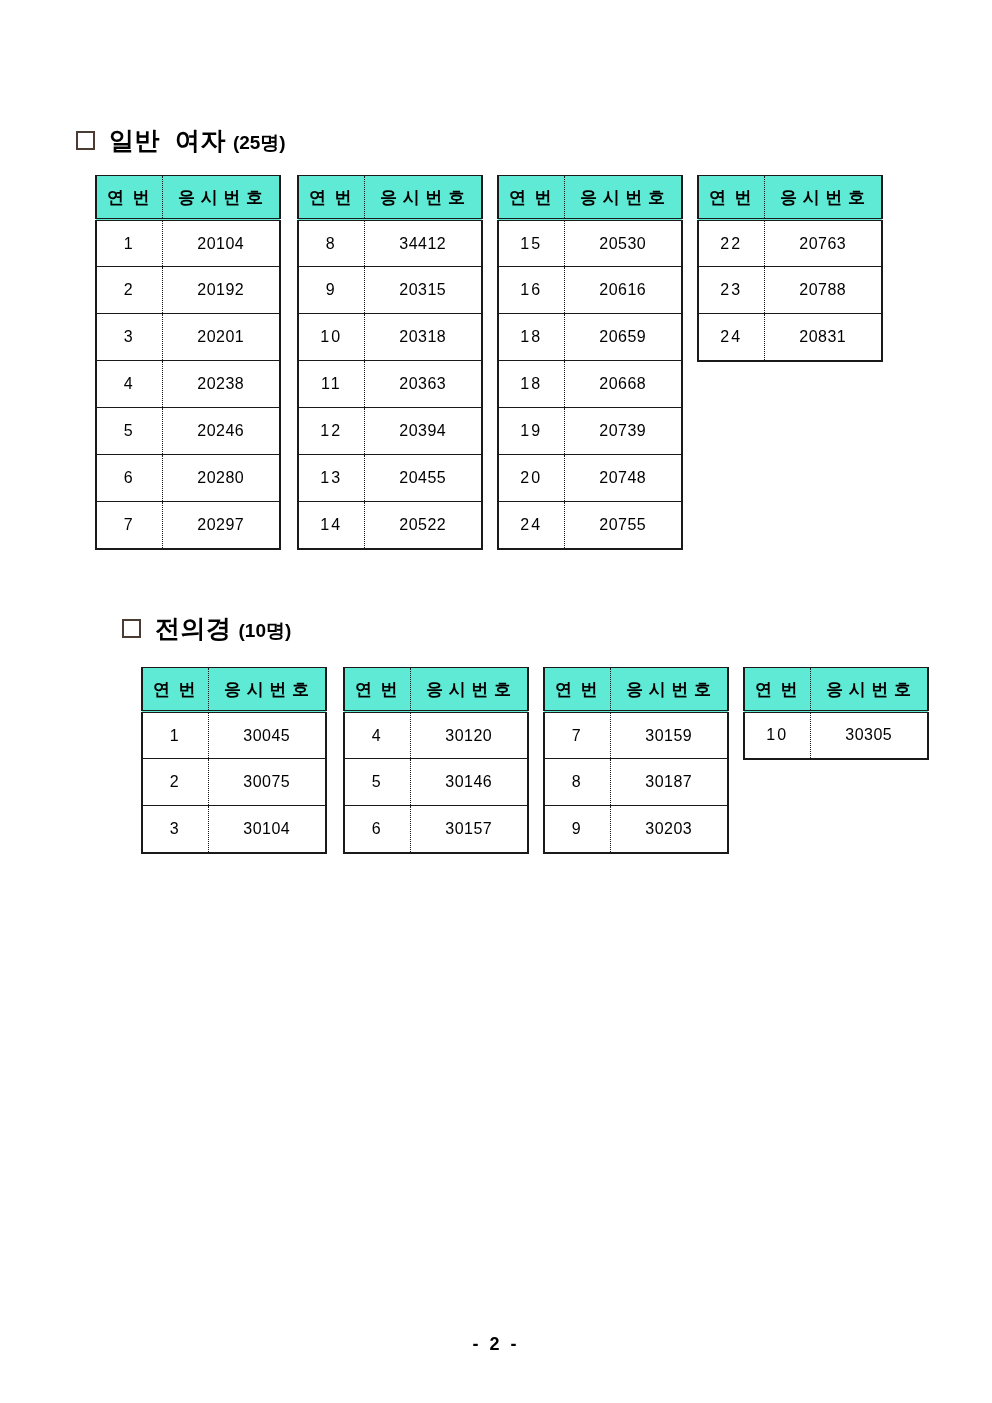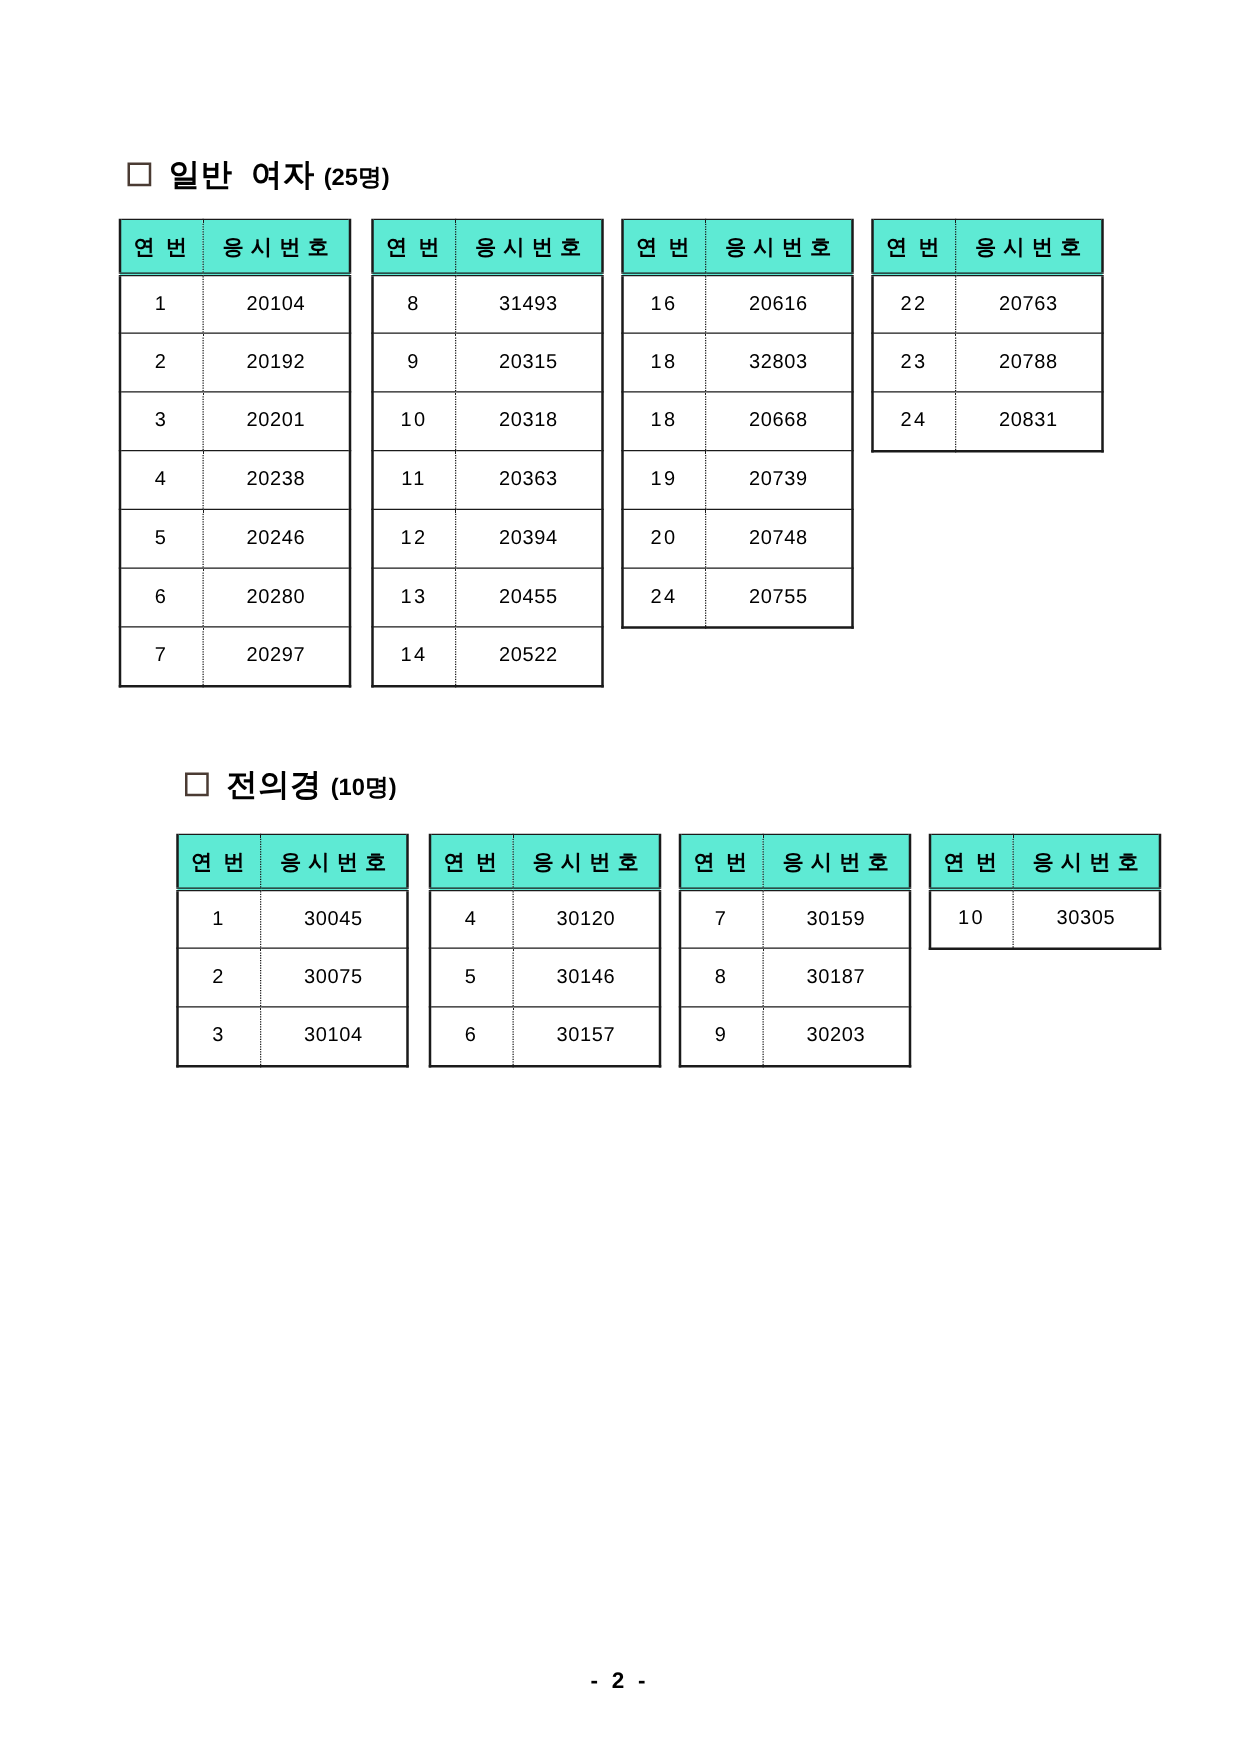--- a/index.html
+++ b/index.html
@@ -26,21 +26,21 @@
 
   
   .section {
     position: absolute;
     left: 0;
     width: 992px;
   }
   .section-heading {
     display: flex;
     align-items: baseline;
-    padding-left: 102px;
+    padding-left: 76px;
     height: 34px;
   }
   .checkbox-icon {
     display: inline-block;
     width: 19px;
     height: 19px;
     border: 2px solid #4a3b33;
     background: #ffffff;
     margin-right: 14px;
     position: relative;
@@ -183,21 +183,21 @@
             </colgroup>
             <thead>
               <tr>
                 <th class="col-seq">연 번</th>
                 <th class="col-num">응 시 번 호</th>
               </tr>
             </thead>
             <tbody>
               <tr>
                 <td class="col-seq">8</td>
-                <td class="col-num">31493</td>
+                <td class="col-num">34412</td>
               </tr>
               <tr>
                 <td class="col-seq">9</td>
                 <td class="col-num">20315</td>
               </tr>
               <tr>
                 <td class="col-seq">10</td>
                 <td class="col-num">20318</td>
               </tr>
               <tr>
@@ -224,26 +224,30 @@
               <col>
             </colgroup>
             <thead>
               <tr>
                 <th class="col-seq">연 번</th>
                 <th class="col-num">응 시 번 호</th>
               </tr>
             </thead>
             <tbody>
               <tr>
+                <td class="col-seq">15</td>
+                <td class="col-num">20530</td>
+              </tr>
+              <tr>
                 <td class="col-seq">16</td>
                 <td class="col-num">20616</td>
               </tr>
               <tr>
                 <td class="col-seq">18</td>
-                <td class="col-num">32803</td>
+                <td class="col-num">20659</td>
               </tr>
               <tr>
                 <td class="col-seq">18</td>
                 <td class="col-num">20668</td>
               </tr>
               <tr>
                 <td class="col-seq">19</td>
                 <td class="col-num">20739</td>
               </tr>
               <tr>

